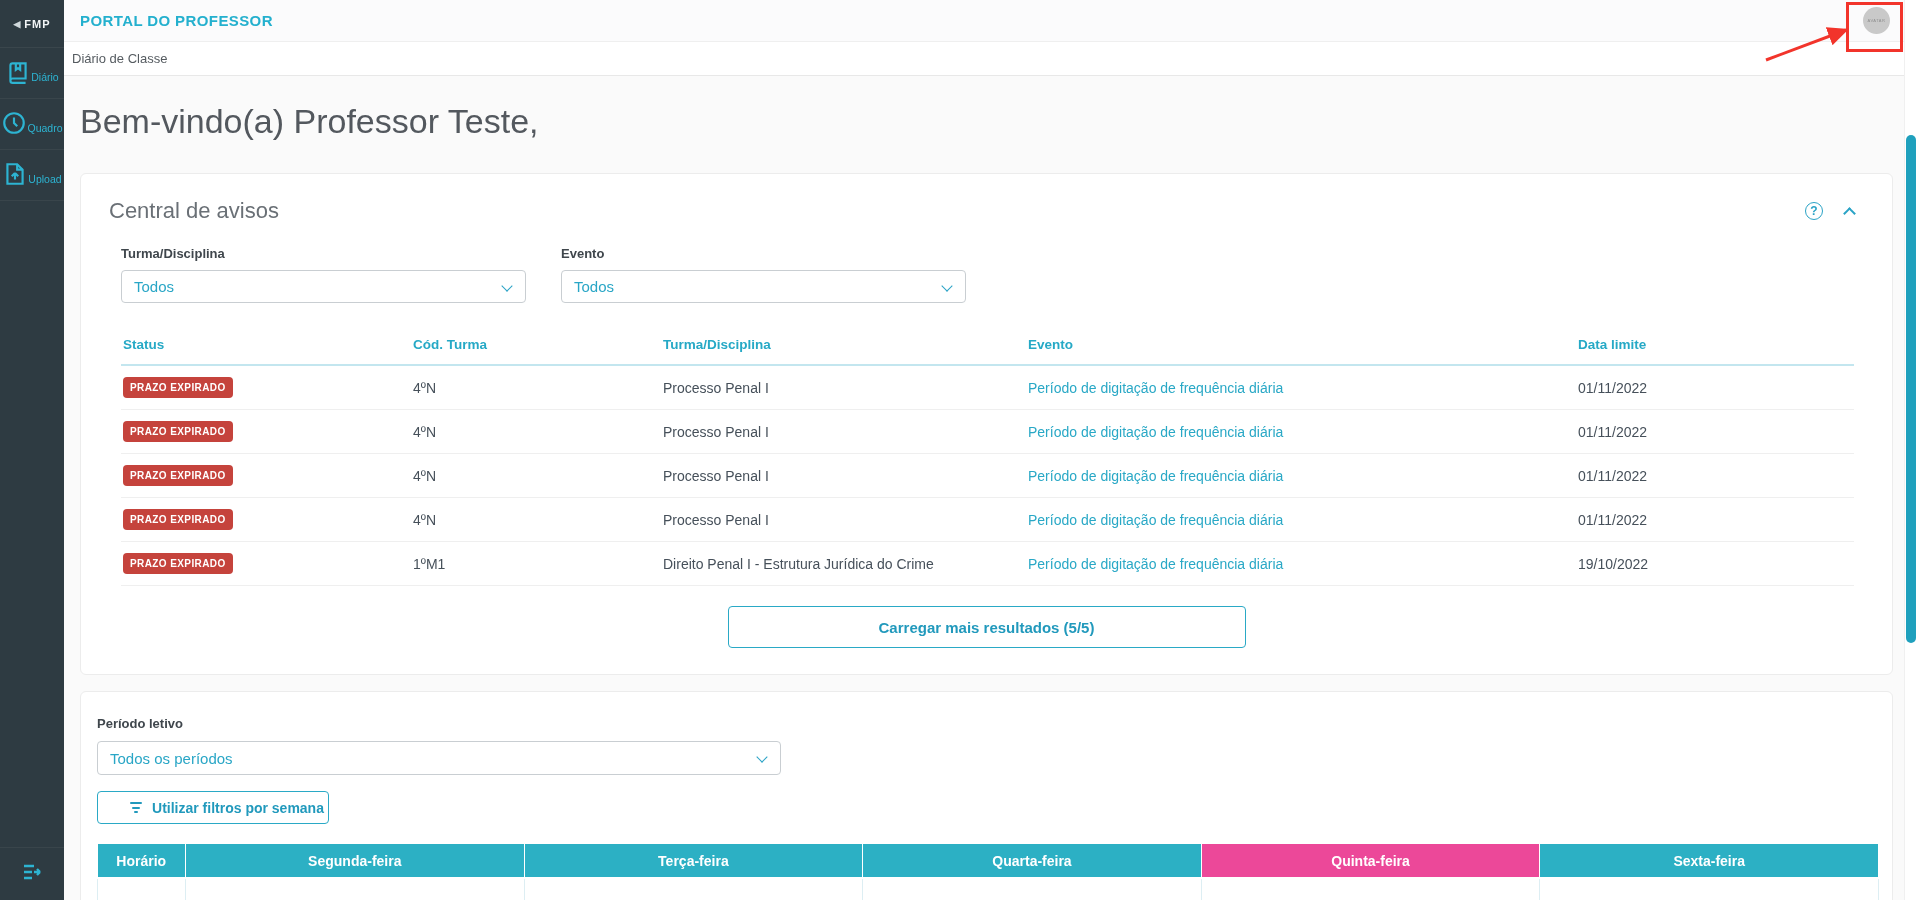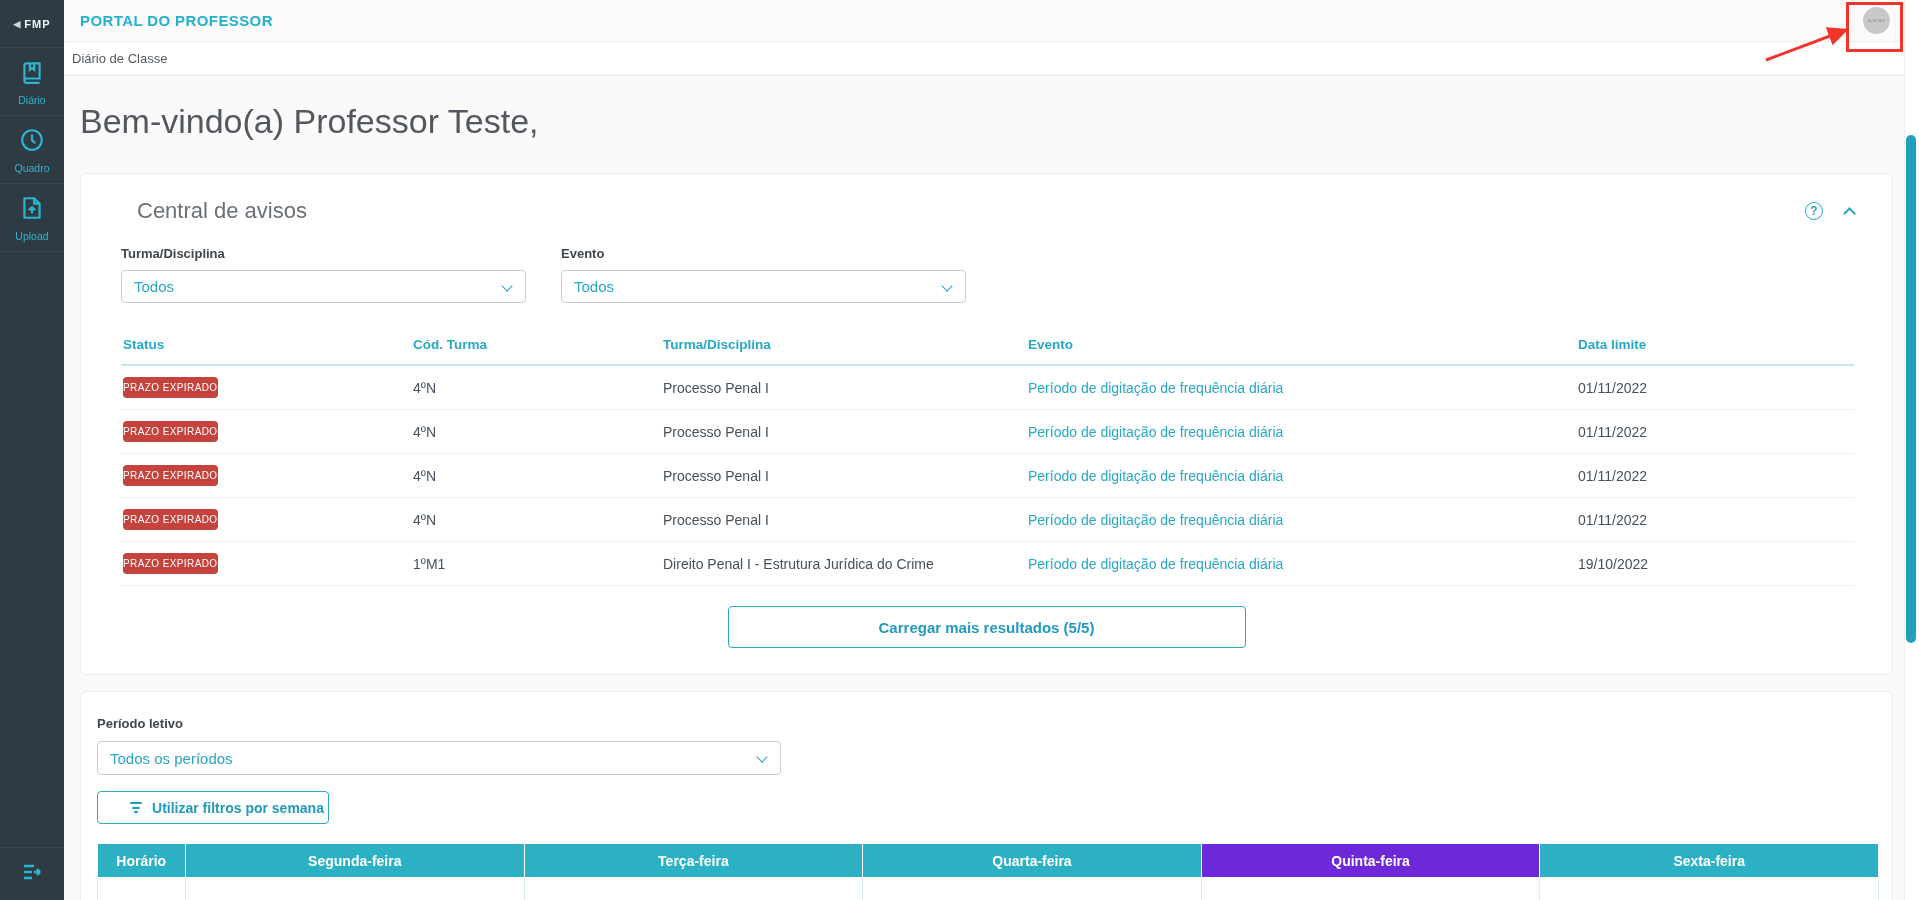--- a/index.html
+++ b/index.html
@@ -3,21 +3,21 @@
 <meta charset="utf-8">
 <style>
   * { margin:0; padding:0; box-sizing:border-box; }
   html,body { width:1919px; height:900px; font-family:"Liberation Sans", sans-serif; }
   #app { position:relative; width:1919px; height:900px; background:#fafafa; overflow:hidden; }
 
   
   .sidebar { position:absolute; left:0; top:0; width:64px; height:900px; background:#2e3b42; z-index:30; }
   .logo-area { height:48px; display:flex; align-items:center; justify-content:center; color:#f2f5f6; font-size:11px; font-weight:bold; letter-spacing:1px; border-bottom:1px solid #3a464c; }
   .logo-emblem { font-size:9px; margin-right:3px; color:#cfd8db; }
-  .side-item { display:flex; flex-direction:column; align-items:center; padding:11px 0 9px; border-bottom:1px solid #39454b; cursor:pointer; }
+  .side-item { display:flex; flex-direction:row; align-items:center; padding:11px 0 9px; border-bottom:1px solid #39454b; cursor:pointer;justify-content:center; }
   .side-item svg { stroke:#2db4d2; fill:none; stroke-width:2; }
   .side-item .lbl { margin-top:5px; font-size:10.5px; color:#2db4d2; }
   .side-bottom { position:absolute; bottom:0; left:0; width:64px; border-top:1px solid #39454b; padding:14px 0; display:flex; justify-content:center; cursor:pointer; }
 
   
   .topbar { position:absolute; left:64px; top:0; right:0; height:42px; background:#fbfbfc; border-bottom:1px solid #efefef; display:flex; align-items:center; z-index:10; }
   .topbar-title { margin-left:16px; color:#24b0ce; font-weight:bold; font-size:15px; letter-spacing:.4px; }
   .breadcrumb-bar { position:absolute; left:64px; top:42px; right:0; height:34px; background:#ffffff; border-bottom:1px solid #e8e8e8; display:flex; align-items:center; z-index:10; }
   .breadcrumb { margin-left:8px; font-size:13px; color:#555b60; }
   .avatar { position:absolute; left:1863px; top:7px; width:27px; height:27px; border-radius:50%; background:#c9c9c9; display:flex; align-items:center; justify-content:center; font-size:4px; color:#8e8e8e; letter-spacing:.5px; z-index:40; }
@@ -26,52 +26,52 @@
   .annot-rect { position:absolute; left:1846px; top:2px; width:57px; height:50px; border:3px solid #f2342b; z-index:50; pointer-events:none; }
   .annot-arrow { position:absolute; left:1740px; top:0; z-index:50; pointer-events:none; }
 
   
   .content { position:absolute; left:64px; top:76px; right:0; bottom:0; background:#fafafa; overflow:hidden; }
   h1.welcome { margin:26px 0 0 16px; font-size:34px; font-weight:400; color:#53585e; }
   .card { background:#fff; border:1px solid #ececec; border-radius:6px; margin:0 26px 0 16px; }
   .card1 { margin-top:32px; padding:24px 28px 24px 28px; }
   .card2 { margin-top:16px; padding:24px 16px 40px 16px; height:400px; }
 
-  .card-head { display:flex; justify-content:space-between;margin-left:28px; }
+  .card-head { display:flex; justify-content:space-between; }
   .card-title { font-size:22px; color:#6a7076; font-weight:400; }
   .card-icons { display:flex; align-items:center; gap:22px; margin-right:10px; }
   .help-circle { width:18px; height:18px; border:1.6px solid #2aa3c6; border-radius:50%; color:#2aa3c6; font-size:12px; font-weight:bold; display:flex; align-items:center; justify-content:center; cursor:pointer; }
   .chev-up { width:9px; height:9px; border-left:2px solid #2aa3c6; border-top:2px solid #2aa3c6; transform:rotate(45deg); margin-top:4px; cursor:pointer; }
 
   .filters { display:flex; gap:35px; margin:22px 0 0 12px; }
   .fgroup { width:405px; }
   .flabel { font-size:13px; font-weight:bold; color:#3f464c; margin-bottom:9px; }
   .select { position:relative; height:33px; border:1px solid #c9ced2; border-radius:4px; background:#fff; display:flex; align-items:center; padding:0 12px; cursor:pointer; }
   .select .val { color:#29a6c6; font-size:15px; }
   .select .chev { position:absolute; right:14px; top:11px; width:8px; height:8px; border-right:1.8px solid #2aa3c6; border-bottom:1.8px solid #2aa3c6; transform:rotate(45deg); }
 
   table.avisos { width:1733px; margin:20px 0 0 12px; border-collapse:collapse; table-layout:fixed; }
   table.avisos th { text-align:left; color:#26a9c6; font-size:13.5px; font-weight:bold; padding:14px 0 12px 2px; border-bottom:2px solid #c3e6ef; white-space:nowrap; }
   table.avisos td { font-size:14px; color:#46505a; padding:11px 0 11px 2px; border-bottom:1px solid #efefef; white-space:nowrap; overflow:hidden; }
   col.c-status{width:290px;} col.c-cod{width:250px;} col.c-turma{width:365px;} col.c-evento{width:550px;} col.c-data{width:auto;}
-  .badge { display:inline-block; background:#c5433c; color:#fff; font-size:10px; font-weight:normal; letter-spacing:.4px; padding:5px 0; border-radius:4px; }
+  .badge { display:inline-block; background:#c5433c; color:#fff; font-size:10px; font-weight:bold; letter-spacing:.4px; padding:5px 7px; border-radius:4px; }
   a.evt-link { color:#29a8c6; text-decoration:none; font-size:14px; cursor:pointer; }
 
   .load-more { display:block; margin:20px auto 2px; width:518px; height:42px; background:#fff; border:1px solid #2aa9c6; border-radius:4px; color:#2199bc; font-size:15px; font-weight:bold; font-family:"Liberation Sans",sans-serif; cursor:pointer; }
 
   .plabel { font-size:13px; font-weight:bold; color:#3f464c; margin-bottom:10px; }
   .period-select { width:684px; height:34px; }
   .filter-btn { margin-top:16px; display:flex; align-items:center; gap:10px; width:232px; height:33px; background:#fff; border:1px solid #2aa9c6; border-radius:4px; color:#2199bc; font-size:14px; font-weight:bold; justify-content:center; cursor:pointer;padding-left:28px; }
   .funnel { display:inline-flex; flex-direction:column; gap:2.5px; align-items:center; }
   .funnel i { display:block; height:2px; background:#2199bc; border-radius:1px; }
   .funnel i:nth-child(1){width:12px;} .funnel i:nth-child(2){width:8px;} .funnel i:nth-child(3){width:4px;}
 
   table.sched { width:1782px; margin-top:20px; border-collapse:collapse; table-layout:fixed; }
   table.sched th { background:#2cb0c4; color:#fff; font-size:14px; font-weight:bold; height:34px; border-right:1px solid #fff; border-bottom:2px solid #ffffff; }
-  table.sched th.today { background:#6d28d9; }
+  table.sched th.today { background:#ec4899; }
   table.sched col.c-hora { width:88px; }
   table.sched td { background:#fff; border:1px solid #ddeef3; text-align:center; vertical-align:middle; height:86px; }
   td.time-cell { background:#bfe6ee; color:#20323c; font-size:12.5px; font-weight:bold; line-height:18px; }
   td.today-cell { background:#ecf6f9; }
 
   
   .scroll-track { position:absolute; right:0; top:0; width:15px; height:900px; background:#ffffff; border-left:1px solid #f0f0f0; z-index:45; }
   .scroll-thumb { position:absolute; right:3px; top:135px; width:10px; height:508px; background:#1fa0bd; border-radius:6px; cursor:pointer; }
 </style>
 </head>

